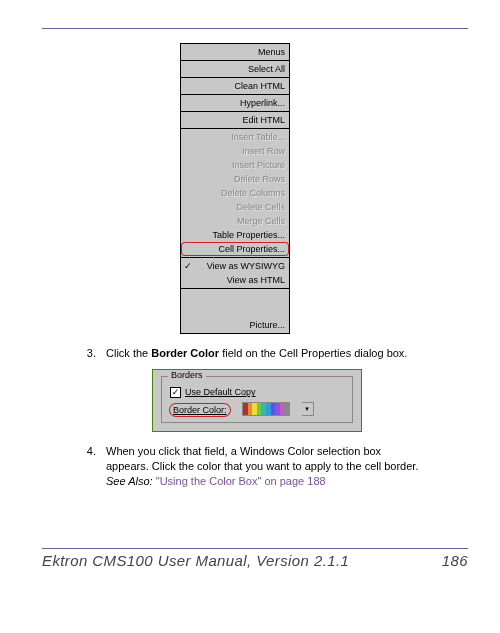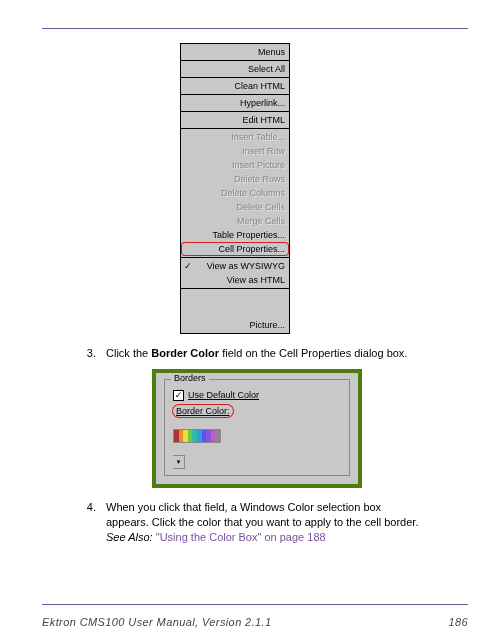--- a/index.html
+++ b/index.html
@@ -55,21 +55,21 @@
   }
   .step .num { width: 14px; text-align: right; flex-shrink: 0; }
   .step .body { max-width: 320px; }
   .bold { font-weight: bold; }
   .italic { font-style: italic; }
   .link { color: #7a4fa0; }
   .dialog-fig {
     margin: 6px 0 6px 110px;
     width: 210px;
     background: #c8c8c8;
-    border: 4px solid #4d7c0f;
+    border: 1px solid #4d7c0f;
     padding: 6px 8px 8px 8px;
     font-size: 9px;
   }
   .groupbox {
     border: 1px solid #888;
     padding: 10px 6px 6px 6px;
     position: relative;
   }
   .groupbox .legend {
     position: absolute;
@@ -89,24 +89,23 @@
     width: 11px; height: 11px;
     background: #fff;
     border: 1px solid #000;
     font-size: 9px;
     line-height: 9px;
     text-align: center;
   }
   .ul-label { text-decoration: underline; }
   .color-row {
     display: flex;
-    align-items: flex-start;
+    align-items: flex-end;
     gap: 12px;
     padding-left: 2px;
-    flex-direction: column;
   }
   .circled-label {
     box-shadow: 0 0 0 1px #d02020;
     border-radius: 8px;
     padding: 1px 3px;
   }
   .swatch {
     width: 48px; height: 14px;
     background: linear-gradient(90deg,#a33 0 10%,#e83 10% 20%,#ed3 20% 30%,#6c4 30% 40%,#3ba 40% 50%,#39d 50% 60%,#55e 60% 70%,#85d 70% 80%,#c5c 80% 90%,#888 90% 100%);
     border: 1px solid #888;
@@ -120,25 +119,25 @@
     font-size: 7px;
   }
   .footer-rule {
     border: none;
     border-top: 1.5px solid #6a5a9e;
     margin-top: 60px;
   }
   .footer {
     display: flex;
     justify-content: space-between;
-    font-size: 11px;
+    font-size: 15px;
     font-style: italic;
     letter-spacing: 0.4px;
     color: #444;
-    margin-top: 11px;
+    margin-top: 3px;
   }
 </style>
 </head>
 <body>
 
 <hr class="top-rule">
 
 <div class="menu-fig">
   <div class="menu-group">
       <div class="menu-item">Menus</div>
@@ -180,21 +179,21 @@
   <div class="body">
     <span>Click the </span><span class="bold">Border Color</span><span> field on the Cell Properties dialog box.</span>
   </div>
 </div>
 
 <div class="dialog-fig">
   <div class="groupbox">
     <span class="legend">Borders</span>
     <div class="chk-row">
       <div class="chk">✓</div>
-      <span class="ul-label">Use Default Color</span>
+      <span class="ul-label">Use Default Copy</span>
     </div>
     <div class="color-row">
       <span class="circled-label ul-label">Border Color:</span>
       <div class="swatch"></div>
       <div class="dropdown-btn">▾</div>
     </div>
   </div>
 </div>
 
 <div class="step">

